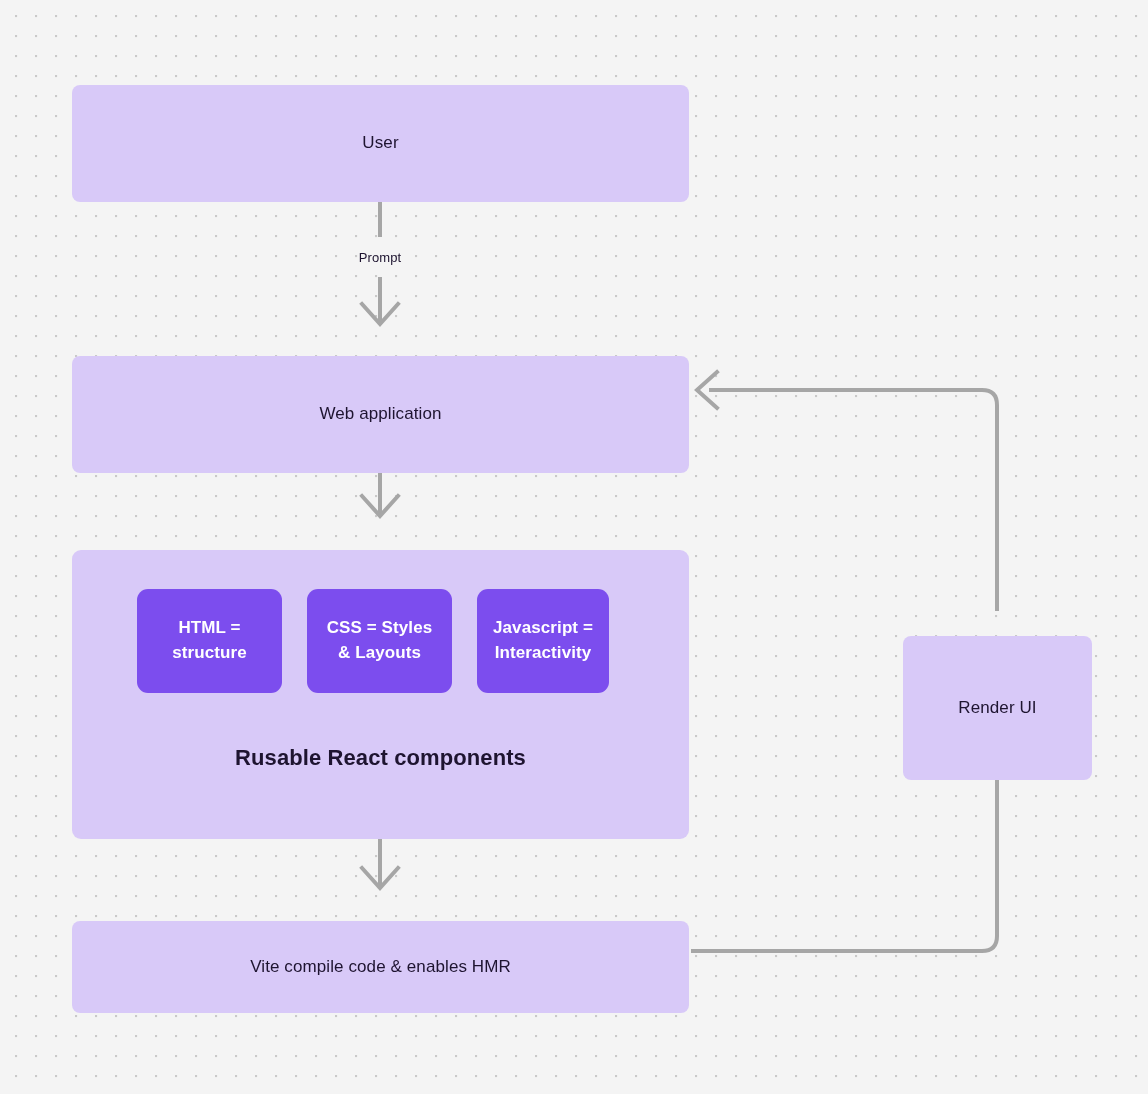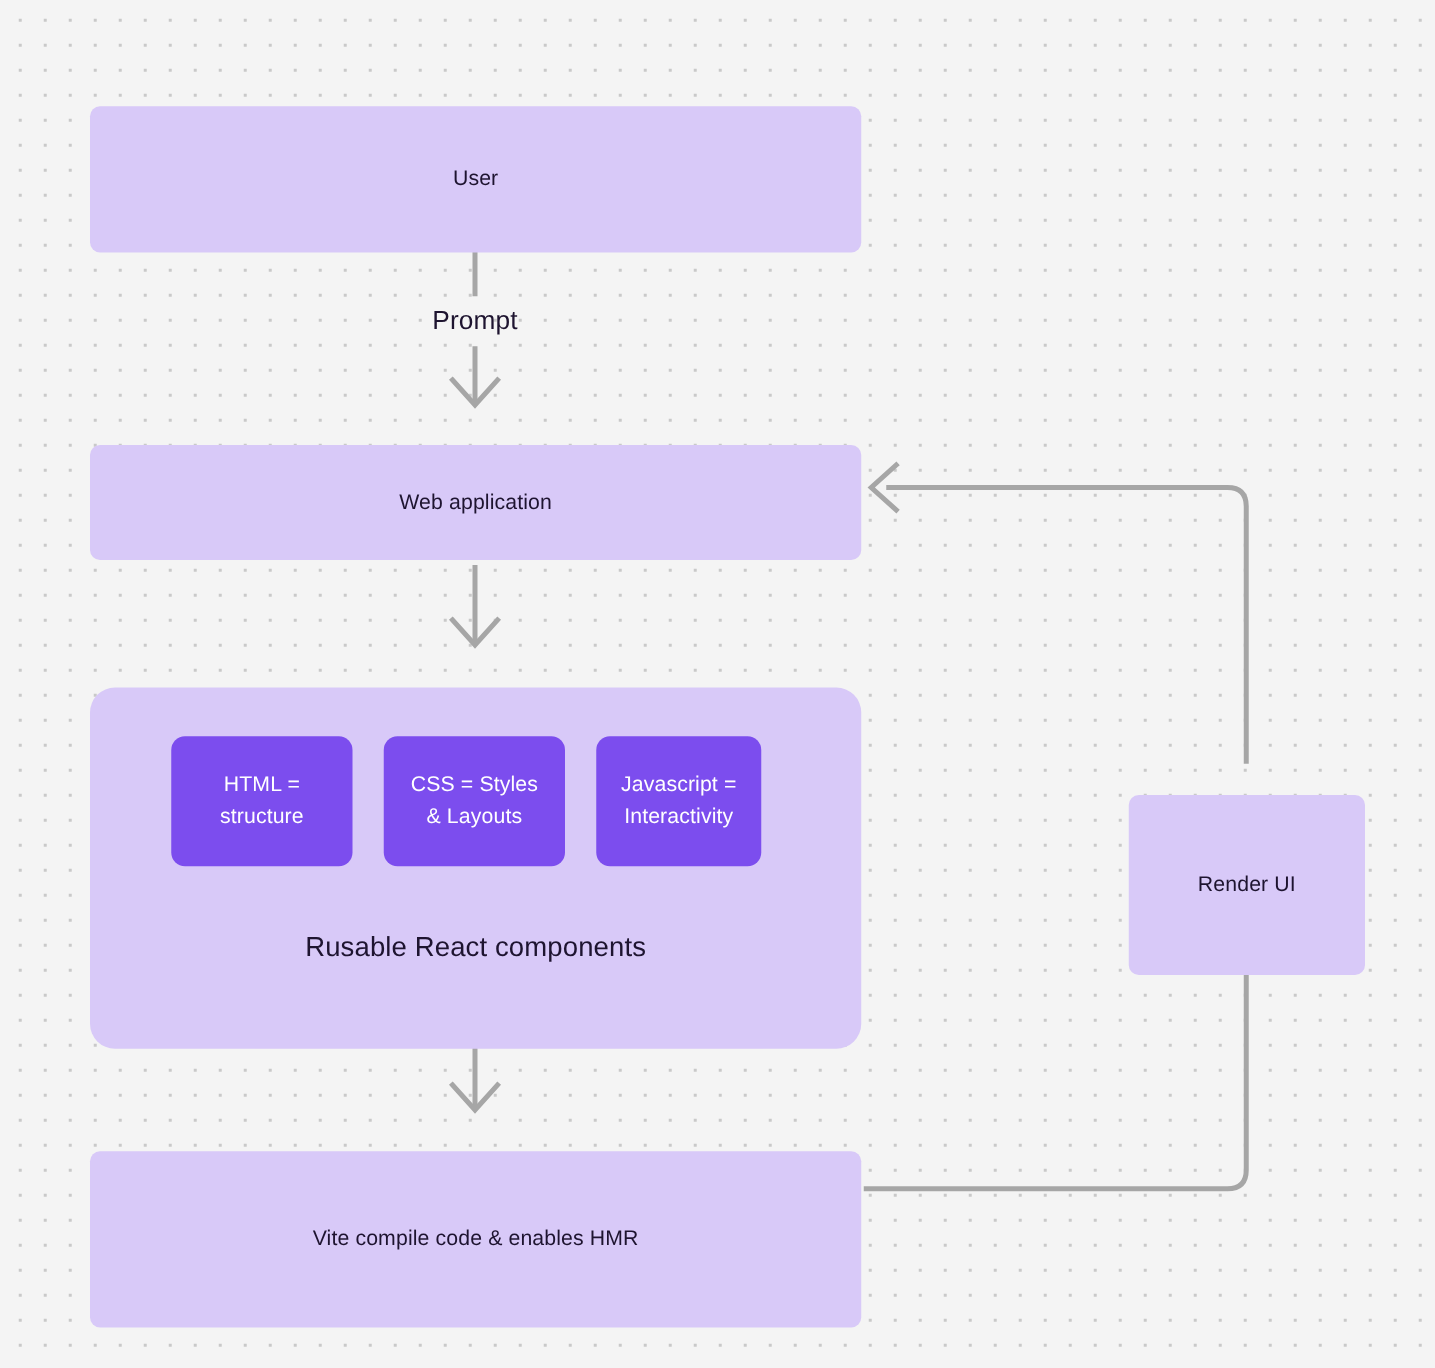--- a/index.html
+++ b/index.html
@@ -31,21 +31,22 @@
     color: #1e1430;
     background: #d8c9f8;
     border-radius: 8px;
     font-size: 17px;
     line-height: 1.45;
     letter-spacing: 0.1px;
     margin-top: 23px;
   }
   .node.container {
     display: block;
-    border-radius: 20px;
+    border-radius: 9px;
+    font-weight: bold;
   }
   .chip {
     position: absolute;
     box-sizing: border-box;
     display: flex;
     align-items: center;
     justify-content: center;
     text-align: center;
     background: #7c4dee;
     color: #ffffff;
@@ -85,21 +86,21 @@
     fill: none;
     stroke: #a6a6a6;
     stroke-width: 4;
     stroke-linecap: square;
     stroke-linejoin: miter;
   }
 
   .edge-label {
     position: absolute;
     color: #1e1430;
-    font-size: 21px;
+    font-size: 13px;
     letter-spacing: 0.1px;
     white-space: nowrap;
     transform: translate(-50%, -50%);
     background: transparent;
     padding: 0 6px;
   }
 </style>
 </head>
 <body>
 
@@ -129,38 +130,38 @@
     </g>
 
     <g>
       <path class="edge-path" d="M 997 611 L 997 405 Q 997 390 982 390 L 709 390"></path>
       <path class="edge-head" d="M 717 372 L 697 390 L 717 408"></path>
     </g>
   </svg>
 
   <div class="node" style="left:72px; top:62px; width:617px; height:117px;">User</div>
 
-  <div class="node" style="left:72px; top:333px; width:617px; height:92px;">Web application</div>
+  <div class="node" style="left:72px; top:333px; width:617px; height:117px;">Web application</div>
 
   <div class="node container" style="left:72px; top:527px; width:617px; height:289px;">
 
     <div class="chip" style="left:65px; top:39px; width:145px; height:104px;">
       <span>HTML =<br>structure</span>
     </div>
 
     <div class="chip" style="left:235px; top:39px; width:145px; height:104px;">
       <span>CSS = Styles<br>&amp; Layouts</span>
     </div>
 
     <div class="chip" style="left:405px; top:39px; width:132px; height:104px;">
       <span>Javascript =<br>Interactivity</span>
     </div>
 
     <div class="container-caption" style="top:192px;">Rusable React components</div>
   </div>
 
-  <div class="node" style="left:72px; top:898px; width:617px; height:141px;">Vite compile code &amp; enables HMR</div>
+  <div class="node" style="left:72px; top:898px; width:617px; height:92px;">Vite compile code &amp; enables HMR</div>
 
   <div class="node" style="left:903px; top:613px; width:189px; height:144px;">Render UI</div>
 
   <div class="edge-label" style="left:380px; top:257px;">Prompt</div>
 
 </div>
 
 </body></html>

